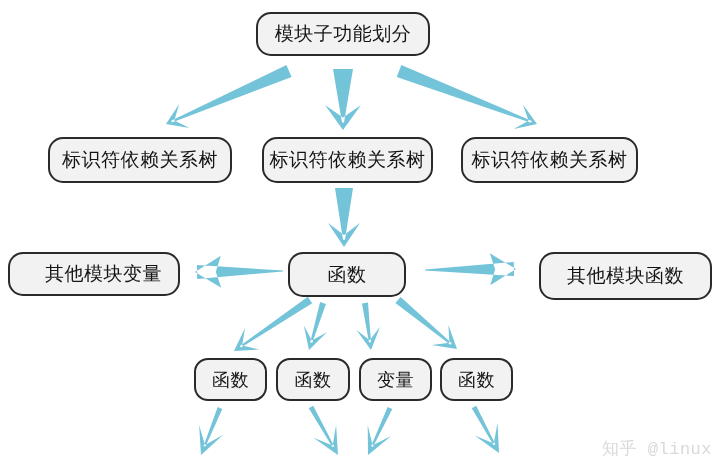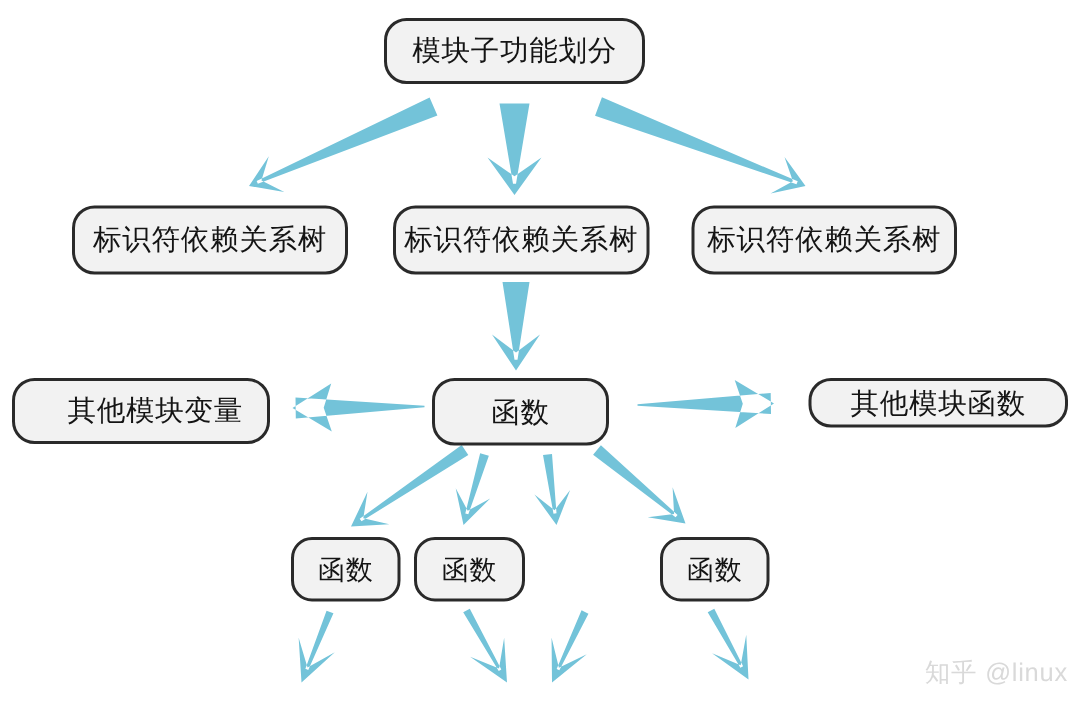--- a/index.html
+++ b/index.html
@@ -1,42 +1,42 @@
 <!DOCTYPE html>
 <html><head>
 <meta charset="utf-8">
 <style>
   html,body{margin:0;padding:0;background:#ffffff;}
   .canvas{
     position:relative;
     width:720px;height:471px;
     background:var(--bg,#ffffff);
     overflow:hidden;
-    font-family:Liberation Sans, sans-serif;
+    font-family:Liberation Mono, monospace;
   }
   .arrow-layer{position:absolute;left:0;top:0;width:720px;height:471px;}
   .node{
     position:absolute;
     box-sizing:border-box;
     border:2px solid var(--node-border,#2a2a2a);
     background:var(--node-fill,#f2f2f2);
     border-radius:15px;
     display:flex;align-items:center;justify-content:center;
     font-size:19px;color:#141414;
     white-space:nowrap;
     letter-spacing:0.5px;
   }
   .node.small{font-size:18px;border-radius:14px;}
   #node-root       {left:256px;top:12px; width:174px;height:44px;}
   #node-tree1      {left:48px; top:137px;width:184px;height:46px;}
   #node-tree2      {left:262px;top:137px;width:171px;height:46px;}
   #node-tree3      {left:461px;top:137px;width:177px;height:46px;}
   #node-other-vars {left:8px;  top:252px;width:172px;height:44px;padding-left:19px;}
   #node-func       {left:288px;top:252px;width:118px;height:45px;}
-  #node-other-funcs{left:539px;top:252px;width:173px;height:33px;}
+  #node-other-funcs{left:539px;top:252px;width:173px;height:48px;}
   #node-leaf1      {left:194px;top:358px;width:73px;height:43px;}
   #node-leaf2      {left:276px;top:358px;width:74px;height:43px;}
   #node-leaf3      {left:359px;top:358px;width:73px;height:43px;}
   #node-leaf4      {left:440px;top:358px;width:73px;height:43px;}
   .watermark{
     position:absolute;
     right:8px;bottom:11px;
     font-size:17px;
     color:var(--watermark,#d9d9d9);
     letter-spacing:0.5px;
@@ -69,16 +69,17 @@
   <div class="node" id="node-tree1">标识符依赖关系树</div>
   <div class="node" id="node-tree2">标识符依赖关系树</div>
   <div class="node" id="node-tree3">标识符依赖关系树</div>
 
   <div class="node" id="node-other-vars">其他模块变量</div>
   <div class="node" id="node-func">函数</div>
   <div class="node" id="node-other-funcs">其他模块函数</div>
 
   <div class="node small" id="node-leaf1">函数</div>
   <div class="node small" id="node-leaf2">函数</div>
+  <div class="node small" id="node-leaf3">变量</div>
   <div class="node small" id="node-leaf4">函数</div>
 
   <div class="watermark">知乎 @linux</div>
 </div>
 
 </body></html>

